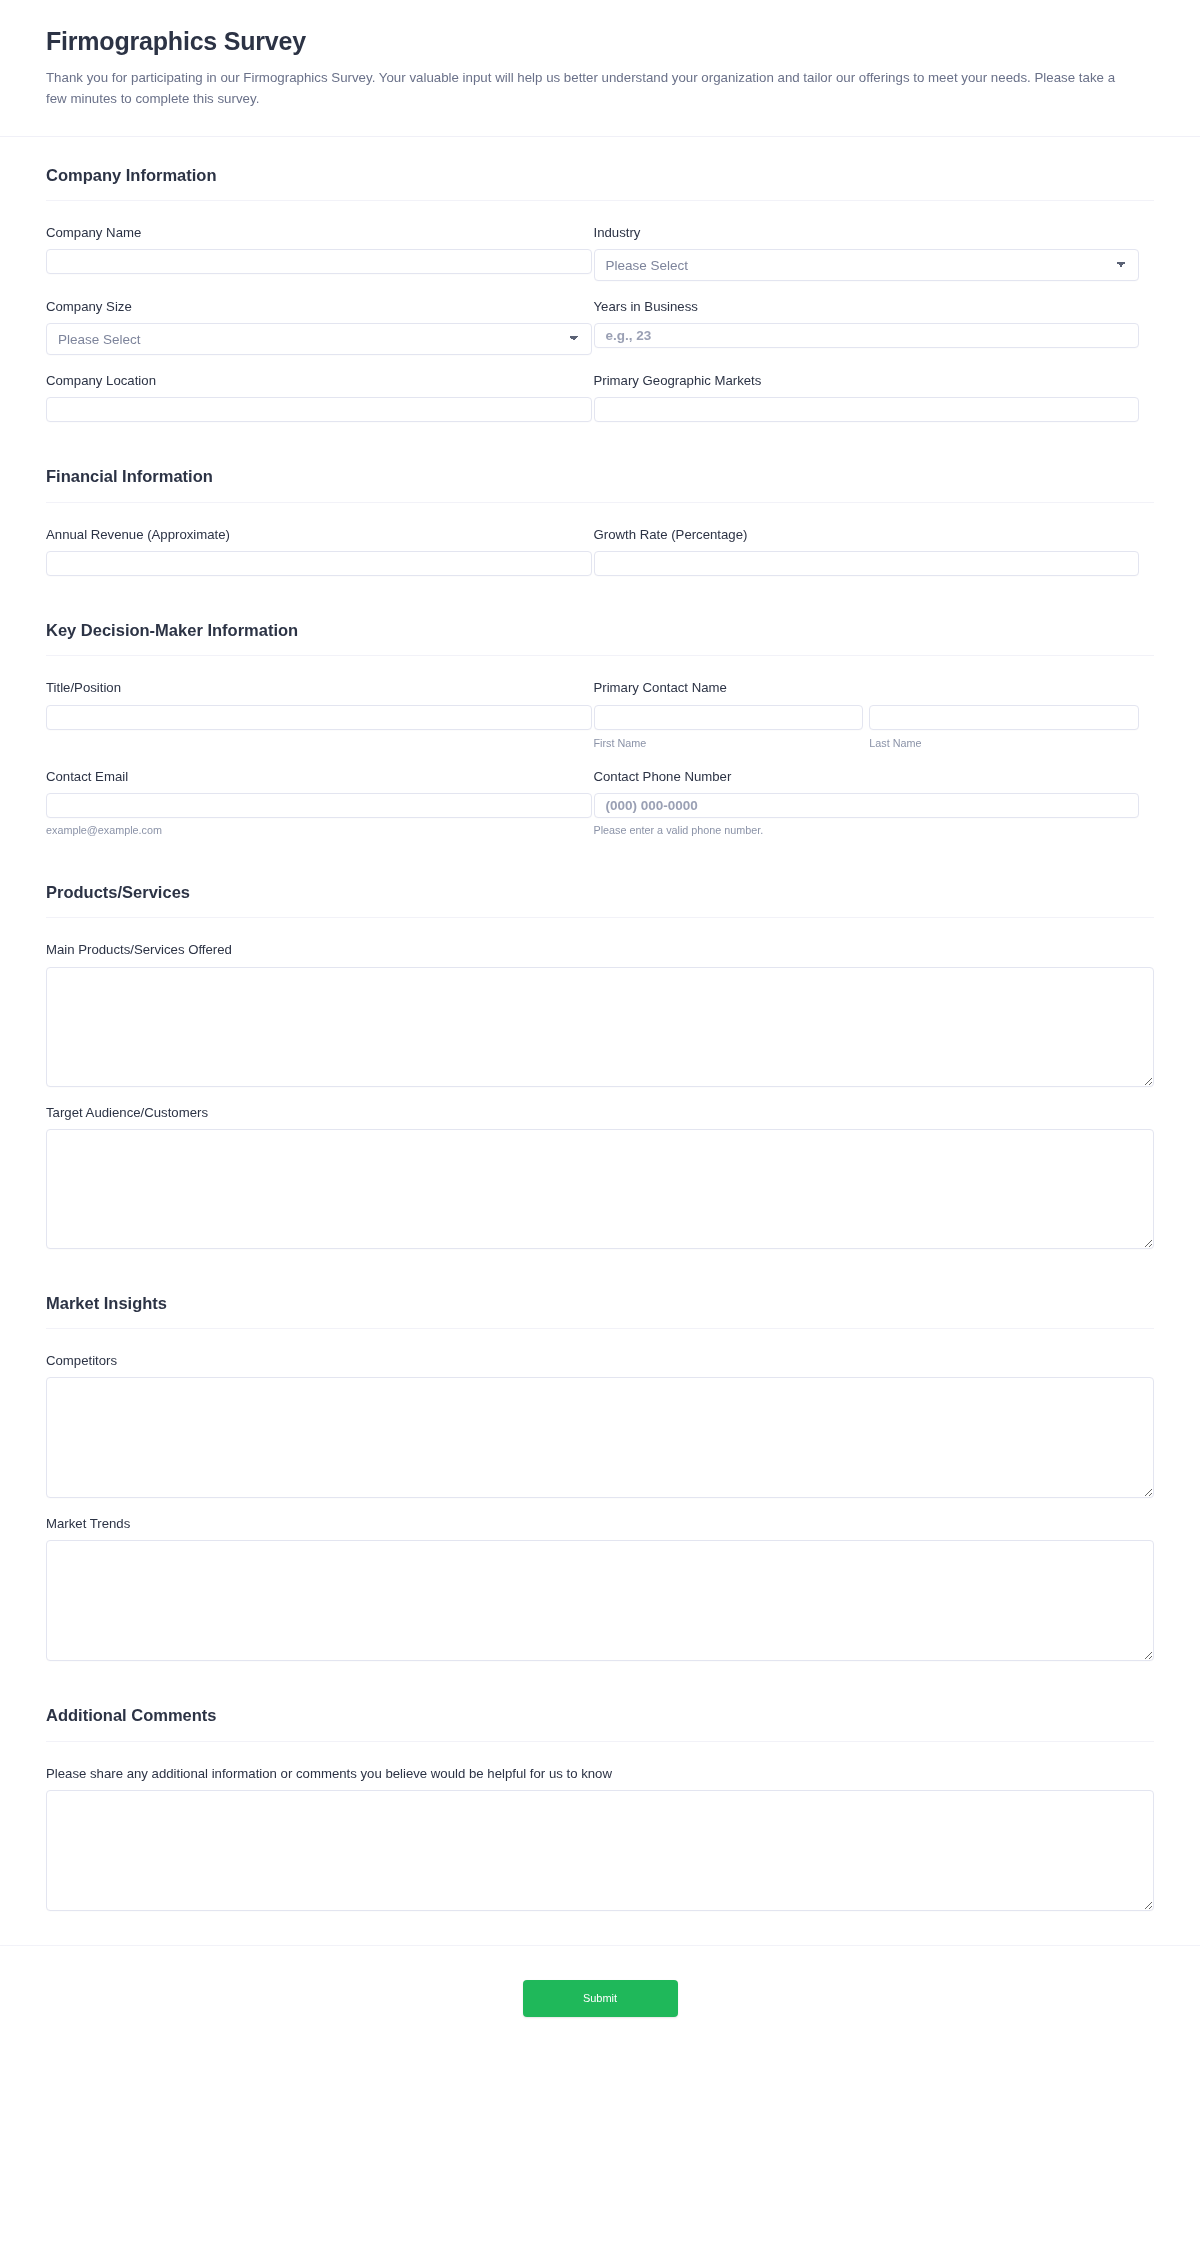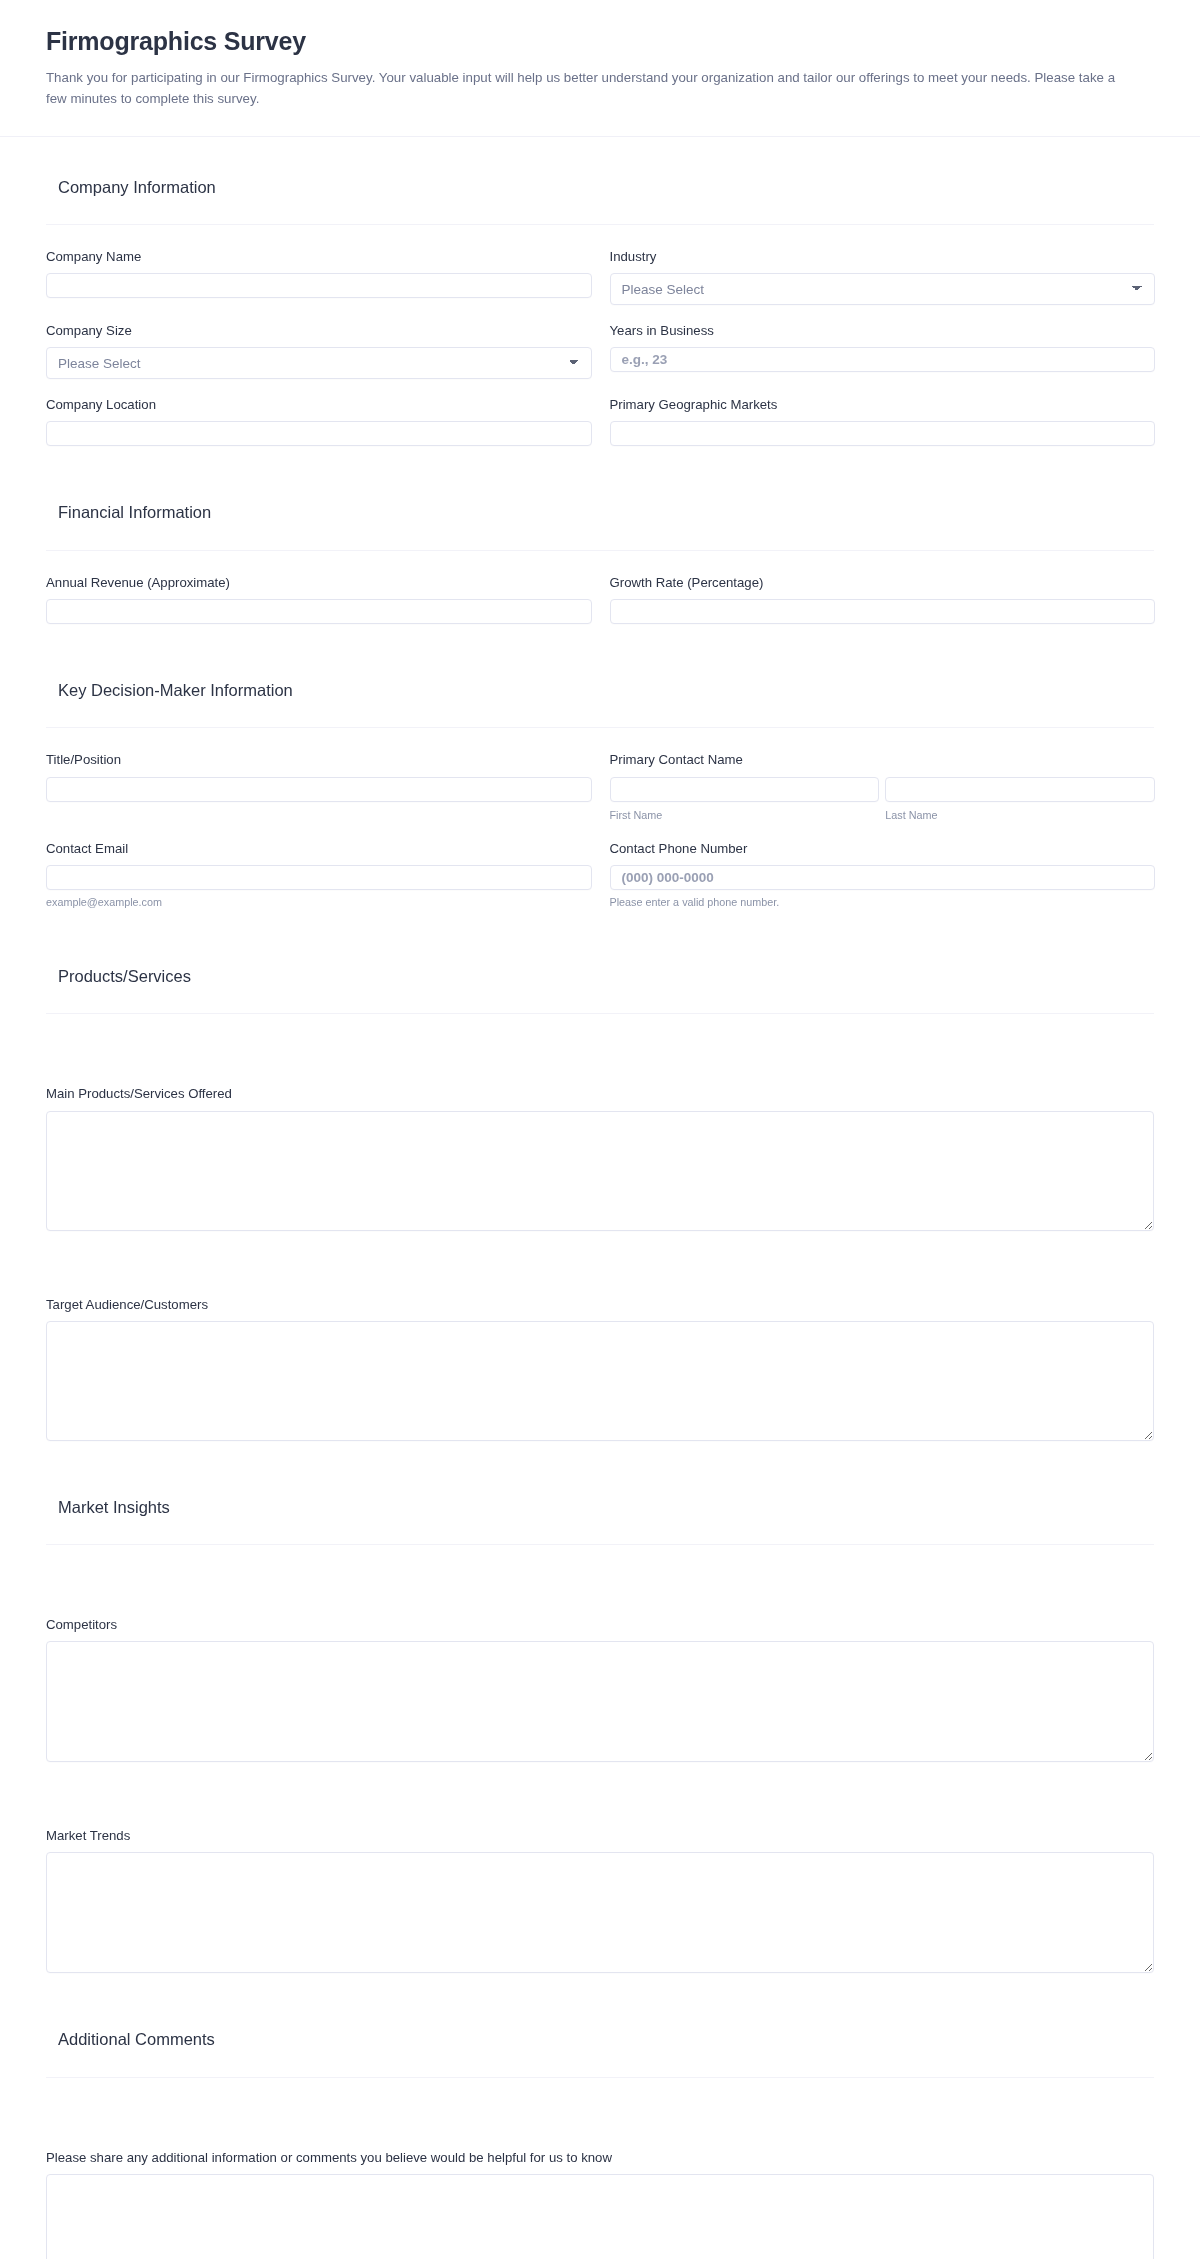--- a/index.html
+++ b/index.html
@@ -49,44 +49,43 @@
     padding: 0 46px;
   }
   .section-head {
     padding-top: 28px;
     padding-bottom: 14px;
     border-bottom: 1px solid #f2f2f8;
     margin-bottom: 0;
   }
   .section-title {
     font-size: 16.5px;
-    font-weight: normal;
-    color: #2c3345;
-    margin: 12px;
+    font-weight: bold;
+    color: #2c3345;
+    margin: 0;
     line-height: 1.3;
   }
 
   .section-body {
     padding-top: 16px;
     padding-bottom: 6px;
   }
 
   
   .row {
     display: flex;
-    gap: 18px;
+    gap: 2px;
   }
   .col {
     flex: 0 0 calc(50% - 8.5px);
     max-width: calc(50% - 8.5px);
   }
   .col-full {
     flex: 1 1 100%;
     max-width: 100%;
-    margin-top: 48px;
   }
 
   .field {
     padding: 6px 0 10px 0;
   }
 
   label.fl {
     display: block;
     font-size: 13.2px;
     color: #2c3345;

